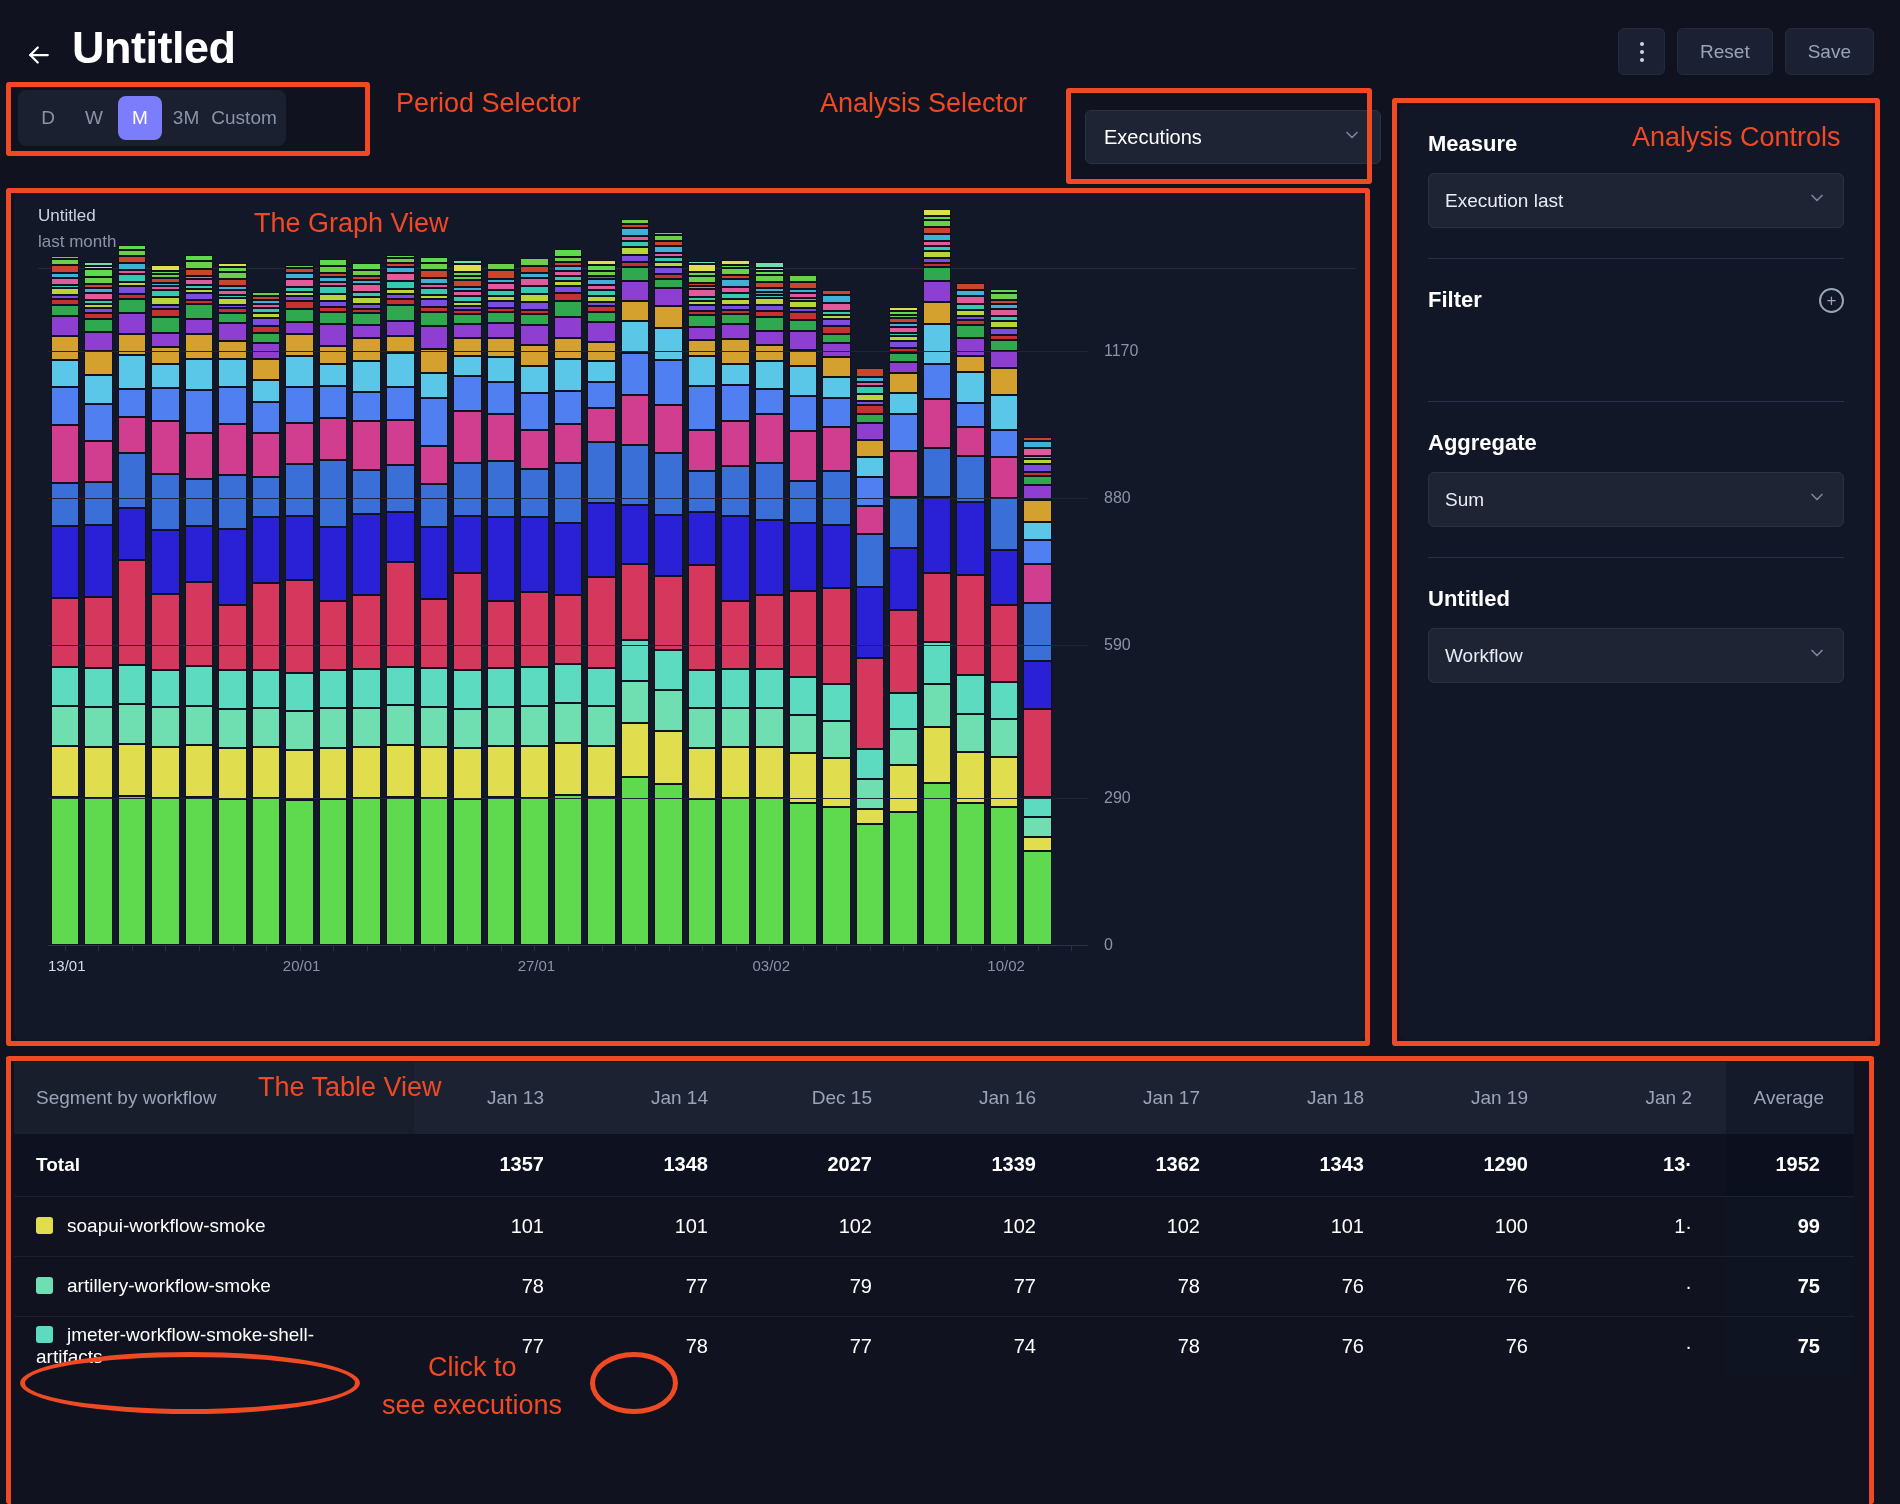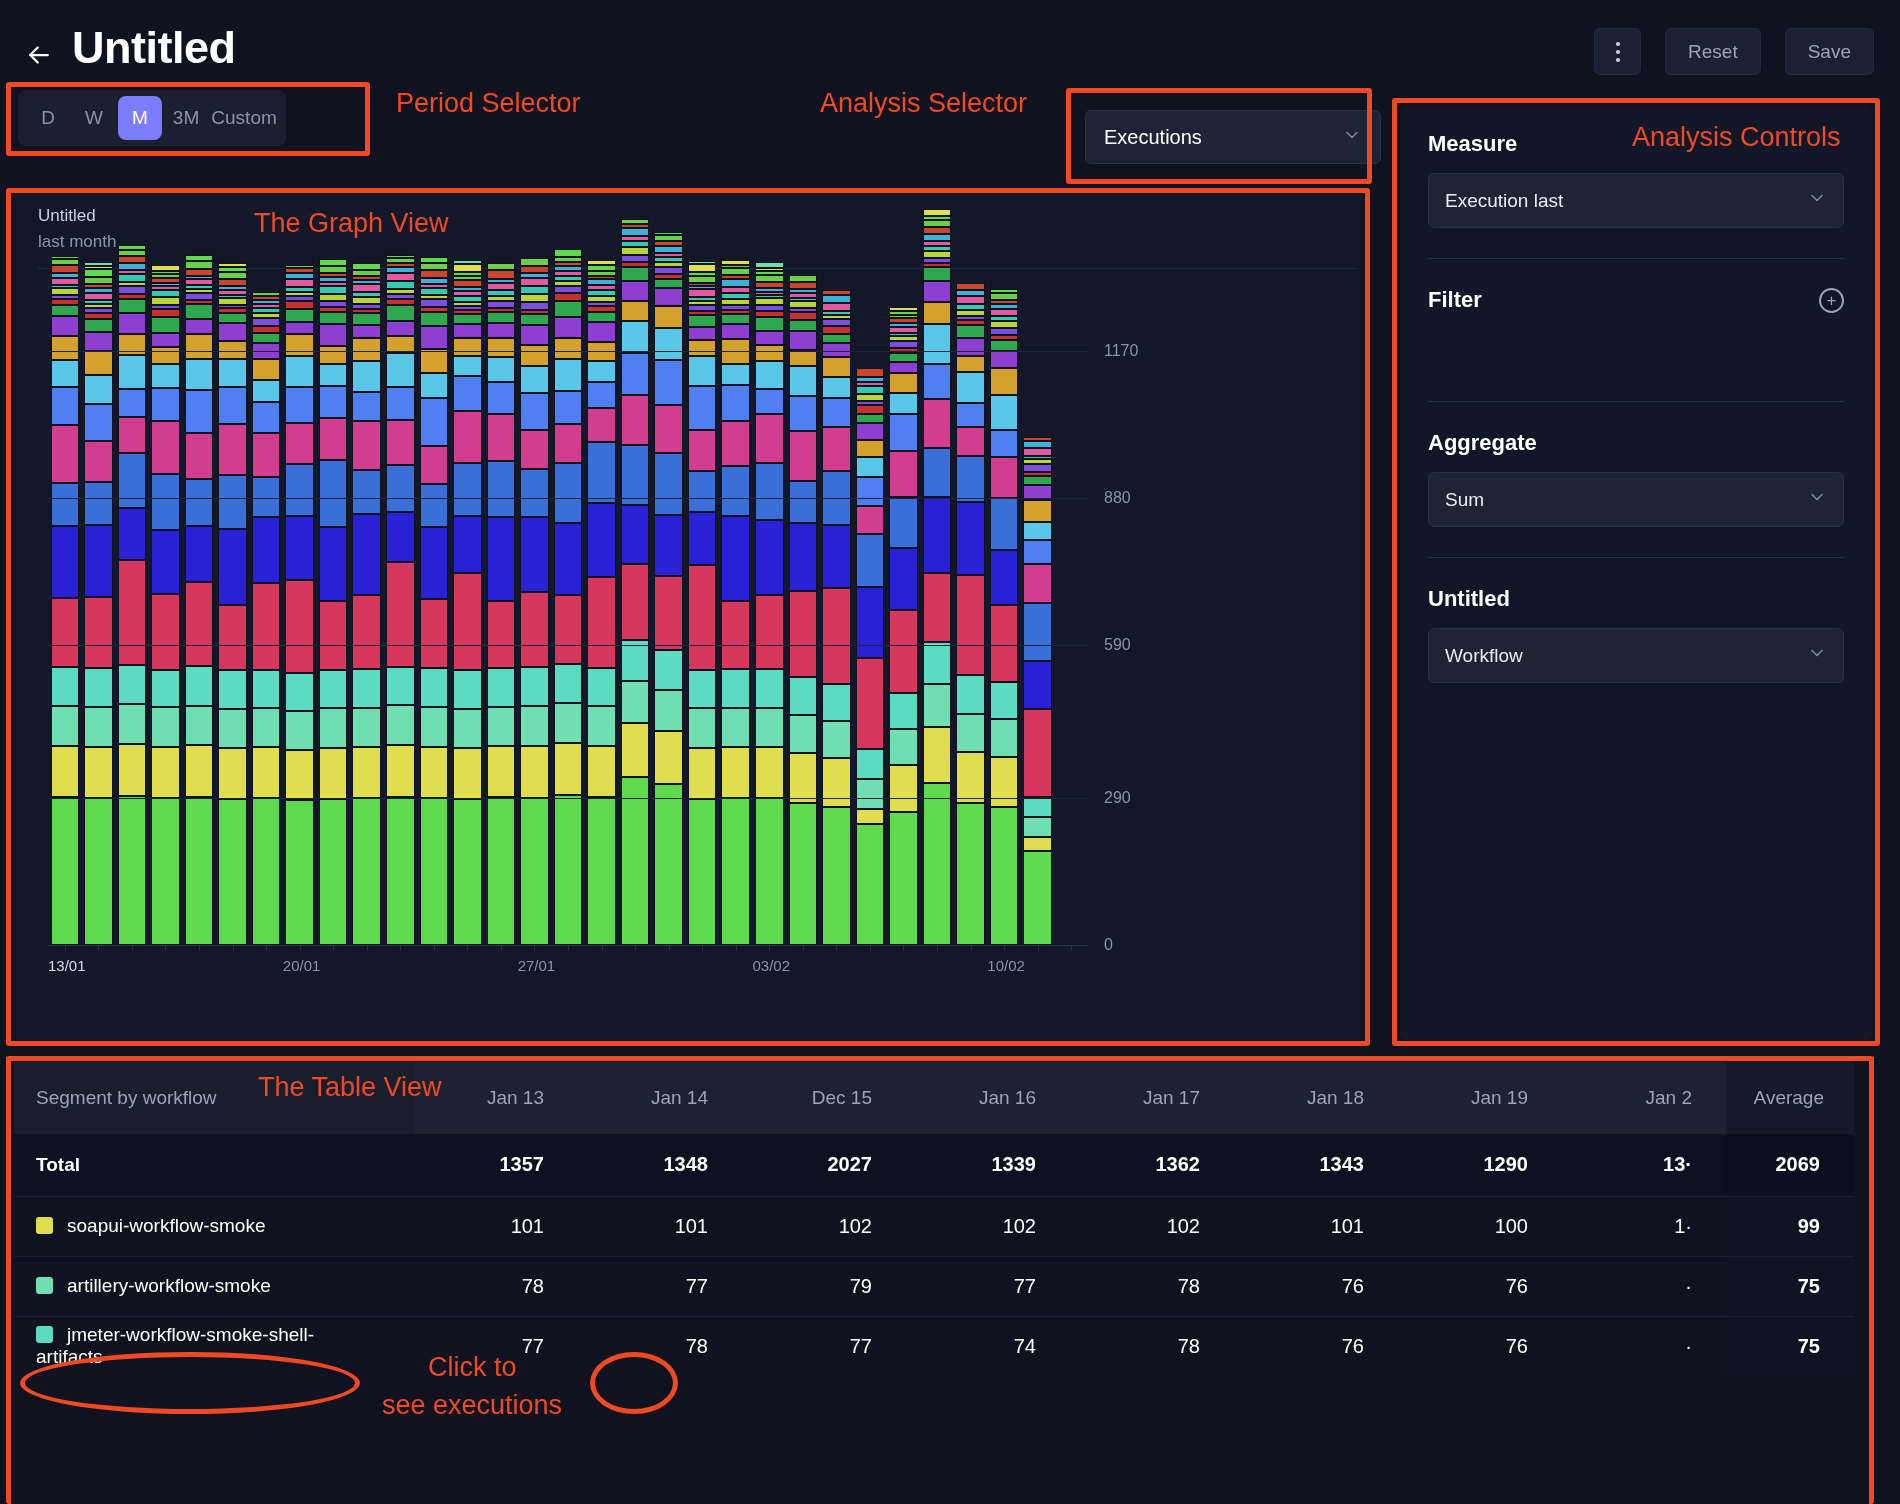--- a/index.html
+++ b/index.html
@@ -20,21 +20,21 @@
     position: absolute; left: 22px; top: 38px;
     width: 34px; height: 34px; color: #ffffff;
     display: flex; align-items: center; justify-content: center;
     cursor: pointer;
   }
   .page-title {
     position: absolute; left: 72px; top: 22px;
     font-size: 45px; font-weight: bold; color: #ffffff;
     letter-spacing: -0.5px;
   }
-  .hdr-btns { position: absolute; right: 26px; top: 28px; display: flex; gap: 24px; }
+  .hdr-btns { position: absolute; right: 26px; top: 28px; display: flex; gap: 12px; }
   .hdr-btn {
     height: 47px; min-width: 80px; border-radius: 6px;
     background: #1b2133; color: #9aa3b8;
     display: flex; align-items: center; justify-content: center;
     font-size: 19px; padding: 0 22px; cursor: pointer;
     border: 1px solid #222a3e;
   }
   .kebab-btn { width: 47px; min-width: 47px; padding: 0; flex-direction: column; gap: 4px; }
   .kebab-dot { width: 4px; height: 4px; border-radius: 50%; background: #cfd5e4; }
 
@@ -1032,21 +1032,21 @@
           <tr class="total-row">
             <td class="name-cell">Total</td>
             <td>1357</td>
             <td>1348</td>
             <td>2027</td>
             <td>1339</td>
             <td>1362</td>
             <td>1343</td>
             <td>1290</td>
             <td>13·</td>
-            <td class="avg-cell">2069</td>
+            <td class="avg-cell">1952</td>
           </tr>
           <tr>
             <td class="name-cell"><span class="swatch" style="background: rgb(224, 221, 78);"></span>soapui-workflow-smoke</td>
             <td>101</td>
             <td>101</td>
             <td>102</td>
             <td>102</td>
             <td>102</td>
             <td>101</td>
             <td>100</td>

